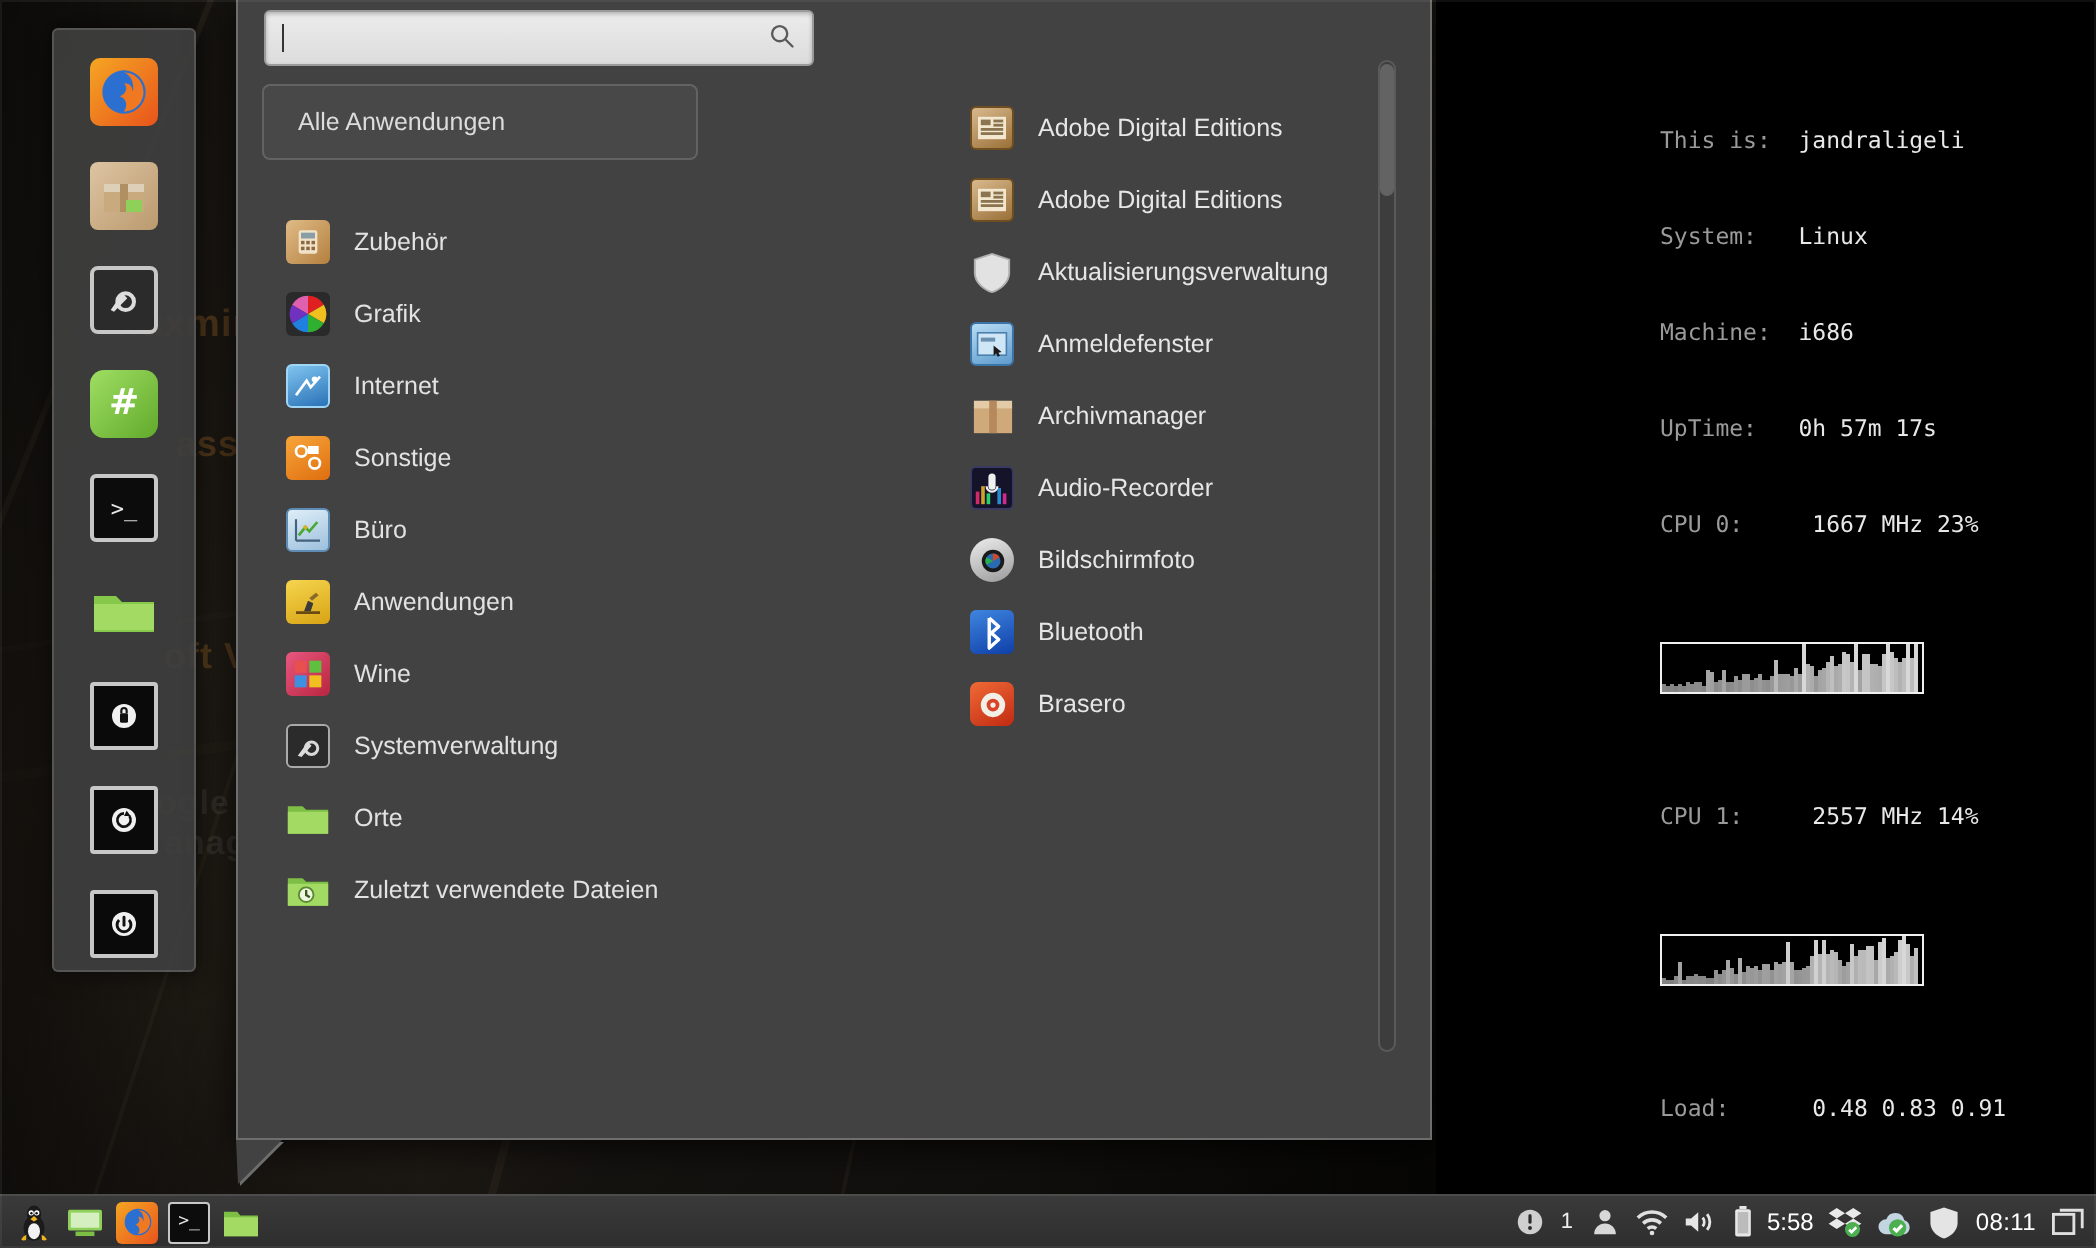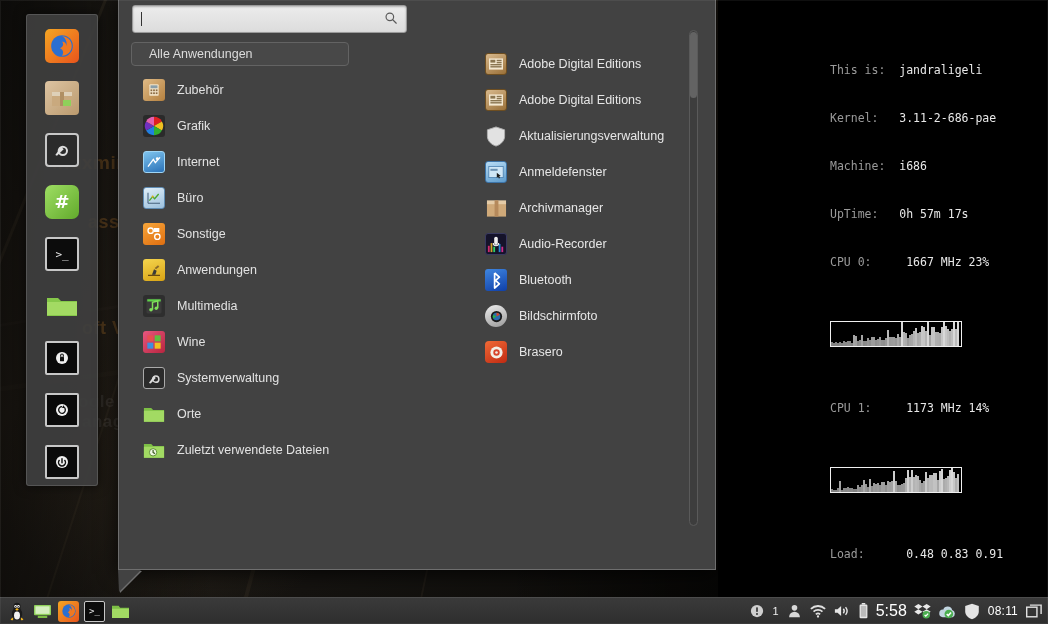--- a/index.html
+++ b/index.html
@@ -83,21 +83,21 @@
   }
   #searchinput{
     flex:1; border:none; outline:none; background:transparent;
     font-size:12px; color:#222; font-family:"Liberation Sans",sans-serif;
   }
   #search-caret{ width:1px; height:14px; background:#333; margin-right:2px; }
 
   
   #categories{ position:absolute; left:10px; top:44px; width:220px; }
   .cat-all{
-    height:24px; margin:0 0 6px 2px; border:1px solid #636363; border-radius:4px;
+    height:38px; margin:0 0 23px 2px; border:1px solid #636363; border-radius:4px;
     background:rgba(255,255,255,0.035);
     display:flex; align-items:center; padding-left:17px;
     color:#dcdcdc; font-size:12.5px; font-family:"Liberation Sans",sans-serif;
   }
   .cat{
     height:36px; display:flex; align-items:center; gap:12px; padding-left:14px;
     color:#e2e2e2; font-size:12.5px; font-family:"Liberation Sans",sans-serif;
     cursor:default;
   }
   .cat .ic, .app .ic{ width:22px; height:22px; flex:none; border-radius:3px;
@@ -286,65 +286,53 @@
         <span class="ic" style="background:linear-gradient(160deg,#7fc4ee,#2a72b8);border:1px solid #9fd5f5;">
           <svg width="16" height="16" viewBox="0 0 24 24">
               <path d="M3 19 L11 8 L14 13 L21 5" stroke="#fff" stroke-width="2" fill="none"></path>
               <circle cx="17" cy="7" r="2.2" fill="#fff"></circle>
             </svg>
         </span>
         <span>Internet</span>
       </div>
 
       <div class="cat">
+        <span class="ic" style="background:linear-gradient(150deg,#f7a63a,#df6e10);">
+          <svg width="16" height="16" viewBox="0 0 24 24">
+              <circle cx="7" cy="7" r="4" fill="none" stroke="#fff" stroke-width="2"></circle>
+              <circle cx="17" cy="16" r="4" fill="none" stroke="#fff" stroke-width="2"></circle>
+              <rect x="12" y="3" width="8" height="6" fill="#fff"></rect>
+            </svg>
+        </span>
+        <span>Sonstige</span>
+      </div>
+
+      <div class="cat">
         <span class="ic" style="background:linear-gradient(160deg,#dfeef8,#9cc0dd);border:1px solid #5f8cb4;">
           <svg width="16" height="16" viewBox="0 0 24 24">
               <path d="M3 20 V4" stroke="#44617d" stroke-width="1.6"></path>
               <path d="M3 20 H21" stroke="#44617d" stroke-width="1.6"></path>
               <path d="M5 16 L10 10 L13 13 L19 6" stroke="#4aa832" stroke-width="2" fill="none"></path>
               <circle cx="10" cy="10" r="1.6" fill="#d8b020"></circle>
             </svg>
         </span>
         <span>Büro</span>
       </div>
 
       <div class="cat">
-        <span class="ic" style="background:linear-gradient(150deg,#f7a63a,#df6e10);">
-          <svg width="16" height="16" viewBox="0 0 24 24">
-              <circle cx="7" cy="7" r="4" fill="none" stroke="#fff" stroke-width="2"></circle>
-              <circle cx="17" cy="16" r="4" fill="none" stroke="#fff" stroke-width="2"></circle>
-              <rect x="12" y="3" width="8" height="6" fill="#fff"></rect>
-            </svg>
-        </span>
-        <span>Sonstige</span>
-      </div>
-
-      <div class="cat">
         <span class="ic" style="background:linear-gradient(160deg,#f5d54e,#d8a314);">
           <svg width="16" height="16" viewBox="0 0 24 24">
               <path d="M3 20 h18" stroke="#6a4a10" stroke-width="2"></path>
               <path d="M9 19 l3-8 4 2 -2 6 z" fill="#3a3a3a"></path>
               <path d="M13 9 l5-4 2 2 -5 4 z" fill="#8a6a2a"></path>
             </svg>
         </span>
         <span>Anwendungen</span>
       </div>
 
-      <div class="cat">
-        <span class="ic" style="background:#2e2e2e;">
-          <svg width="18" height="18" viewBox="0 0 24 24">
-              <rect x="2" y="2" width="20" height="20" rx="2" fill="#3a3a3a"></rect>
-              <rect x="3" y="3" width="18" height="3" fill="#5fd04a"></rect>
-              <path d="M10 17 V7 l7-1.6 V15" stroke="#7fe05a" stroke-width="2" fill="none"></path>
-              <circle cx="8" cy="17" r="2.4" fill="#7fe05a"></circle>
-              <circle cx="15" cy="15" r="2.2" fill="#7fe05a"></circle>
-            </svg>
-        </span>
-        <span>Multimedia</span>
-      </div>
 
       <div class="cat">
         <span class="ic" style="background:linear-gradient(135deg,#e8577f,#b8253f);">
           <svg width="16" height="16" viewBox="0 0 24 24">
               <rect x="2" y="2" width="9" height="9" fill="#e84f4f"></rect>
               <rect x="13" y="2" width="9" height="9" fill="#5fbf3f"></rect>
               <rect x="2" y="13" width="9" height="9" fill="#3f8fdf"></rect>
               <rect x="13" y="13" width="9" height="9" fill="#f0c020"></rect>
             </svg>
         </span>
@@ -458,41 +446,41 @@
               <path d="M7 9 a3 3 0 0 0 6 0" stroke="#f0f0f0" stroke-width="1.2" fill="none"></path>
             </svg>
         </span>
         <span>Audio-Recorder</span>
       </div>
 
 
 
 
       <div class="app">
-        <span class="ic" style="background:linear-gradient(160deg,#3f86e0,#0f3fa8);">
-          <svg width="13" height="17" viewBox="0 0 12 18">
-              <path d="M4 1 L9 5.5 L4 10 M4 8 L9 12.5 L4 17 L4 1" fill="none" stroke="#fff" stroke-width="1.8" stroke-linejoin="round"></path>
-            </svg>
-        </span>
-        <span>Bluetooth</span>
-      </div>
-
-      <div class="app">
         <span class="ic" style="background:linear-gradient(160deg,#ededed,#9a9a9a);border-radius:11px;">
           <svg width="15" height="15" viewBox="0 0 16 16">
               <circle cx="8" cy="8" r="6" fill="#1a1a1a"></circle>
               <circle cx="8" cy="8" r="4" fill="#2a6ab0"></circle>
               <path d="M8 4 a4 4 0 0 1 3.5 2 l-3.5 2 z" fill="#d04a2a"></path>
               <path d="M4.5 6 a4 4 0 0 0 0 4 l3.5 -2 z" fill="#2ab04a"></path>
             </svg>
         </span>
         <span>Bildschirmfoto</span>
       </div>
 
       <div class="app">
+        <span class="ic" style="background:linear-gradient(160deg,#3f86e0,#0f3fa8);">
+          <svg width="13" height="17" viewBox="0 0 12 18">
+              <path d="M4 1 L9 5.5 L4 10 M4 8 L9 12.5 L4 17 L4 1" fill="none" stroke="#fff" stroke-width="1.8" stroke-linejoin="round"></path>
+            </svg>
+        </span>
+        <span>Bluetooth</span>
+      </div>
+
+      <div class="app">
         <span class="ic" style="background:linear-gradient(150deg,#f06a36,#c02a12);border-radius:4px;">
           <svg width="15" height="15" viewBox="0 0 16 16">
               <circle cx="8" cy="8" r="6.5" fill="#f2efe6"></circle>
               <circle cx="8" cy="8" r="3.4" fill="#d8442a"></circle>
               <circle cx="8" cy="8" r="1.4" fill="#f2efe6"></circle>
             </svg>
         </span>
         <span>Brasero</span>
       </div>
 
@@ -500,28 +488,28 @@
 
     <div id="vscroll">
       <div id="vthumb"></div>
     </div>
   </div>
   <div id="menu-tail"></div>
 
   <div id="conky">
 
     <div class="ck-row"><span class="ck-lbl">This is:</span>  <span class="ck-val">jandraligeli</span></div>
-    <div class="ck-row"><span class="ck-lbl">Kernel:</span>   <span class="ck-val">3.11-2-686-pae</span></div>
+    <div class="ck-row"><span class="ck-lbl">System:</span>   <span class="ck-val">Linux</span></div>
     <div class="ck-row"><span class="ck-lbl">Machine:</span>  <span class="ck-val">i686</span></div>
     <div class="ck-row"><span class="ck-lbl">UpTime:</span>   <span class="ck-val">0h 57m 17s</span></div>
     <div class="ck-row"><span class="ck-lbl">CPU 0:</span>     <span class="ck-val">1667 MHz 23%</span></div>
 
     <div class="graph" id="graph0"><i style="left: 0px; height: 3.67124px; opacity: 0.618836;"></i><i style="left: 2px; height: 2.56511px; opacity: 0.598096;"></i><i style="left: 4px; height: 3.60292px; opacity: 0.617555;"></i><i style="left: 6px; height: 2.54046px; opacity: 0.597634;"></i><i style="left: 8px; height: 4.21294px; opacity: 0.628993;"></i><i style="left: 10px; height: 3.33588px; opacity: 0.612548;"></i><i style="left: 12px; height: 4.66046px; opacity: 0.637384;"></i><i style="left: 14px; height: 4.26044px; opacity: 0.629883;"></i><i style="left: 16px; height: 4.99613px; opacity: 0.643677;"></i><i style="left: 18px; height: 4.76038px; opacity: 0.639257;"></i><i style="left: 20px; height: 3.513px; opacity: 0.615869;"></i><i style="left: 22px; height: 11.3689px; opacity: 0.763168;"></i><i style="left: 24px; height: 10.146px; opacity: 0.740238;"></i><i style="left: 26px; height: 4.89791px; opacity: 0.641836;"></i><i style="left: 28px; height: 6.12574px; opacity: 0.664858;"></i><i style="left: 30px; height: 11.324px; opacity: 0.762325;"></i><i style="left: 32px; height: 4.64145px; opacity: 0.637027;"></i><i style="left: 34px; height: 5.26489px; opacity: 0.648717;"></i><i style="left: 36px; height: 7.54653px; opacity: 0.691497;"></i><i style="left: 38px; height: 5.76444px; opacity: 0.658083;"></i><i style="left: 40px; height: 8.87292px; opacity: 0.716367;"></i><i style="left: 42px; height: 8.97066px; opacity: 0.7182;"></i><i style="left: 44px; height: 5.81859px; opacity: 0.659099;"></i><i style="left: 46px; height: 6.94915px; opacity: 0.680297;"></i><i style="left: 48px; height: 8.63169px; opacity: 0.711844;"></i><i style="left: 50px; height: 6.40748px; opacity: 0.67014;"></i><i style="left: 52px; height: 5.82418px; opacity: 0.659203;"></i><i style="left: 54px; height: 8.0516px; opacity: 0.700967;"></i><i style="left: 56px; height: 16.1191px; opacity: 0.852234;"></i><i style="left: 58px; height: 8.78382px; opacity: 0.714697;"></i><i style="left: 60px; height: 9.08146px; opacity: 0.720277;"></i><i style="left: 62px; height: 9.46536px; opacity: 0.727475;"></i><i style="left: 64px; height: 8.41298px; opacity: 0.707743;"></i><i style="left: 66px; height: 12.2811px; opacity: 0.780271;"></i><i style="left: 68px; height: 9.01375px; opacity: 0.719008;"></i><i style="left: 70px; height: 24px; opacity: 1;"></i><i style="left: 72px; height: 14.4138px; opacity: 0.820259;"></i><i style="left: 74px; height: 12.9945px; opacity: 0.793646;"></i><i style="left: 76px; height: 8.05391px; opacity: 0.701011;"></i><i style="left: 78px; height: 11.2615px; opacity: 0.761153;"></i><i style="left: 80px; height: 11.921px; opacity: 0.773519;"></i><i style="left: 82px; height: 15.4874px; opacity: 0.840388;"></i><i style="left: 84px; height: 18.0327px; opacity: 0.888114;"></i><i style="left: 86px; height: 12.635px; opacity: 0.786907;"></i><i style="left: 88px; height: 13.8102px; opacity: 0.808941;"></i><i style="left: 90px; height: 19.9006px; opacity: 0.923137;"></i><i style="left: 92px; height: 19.1667px; opacity: 0.909377;"></i><i style="left: 94px; height: 15.2608px; opacity: 0.836139;"></i><i style="left: 96px; height: 24px; opacity: 1;"></i><i style="left: 98px; height: 10.9596px; opacity: 0.755492;"></i><i style="left: 100px; height: 19.2718px; opacity: 0.911347;"></i><i style="left: 102px; height: 19.1903px; opacity: 0.909817;"></i><i style="left: 104px; height: 14.3579px; opacity: 0.819211;"></i><i style="left: 106px; height: 13.9414px; opacity: 0.811402;"></i><i style="left: 108px; height: 13.1614px; opacity: 0.796776;"></i><i style="left: 110px; height: 19.4911px; opacity: 0.915458;"></i><i style="left: 112px; height: 24px; opacity: 1;"></i><i style="left: 114px; height: 19.8186px; opacity: 0.921598;"></i><i style="left: 116px; height: 17.249px; opacity: 0.873419;"></i><i style="left: 118px; height: 14.5373px; opacity: 0.822575;"></i><i style="left: 120px; height: 17.3158px; opacity: 0.87467;"></i><i style="left: 122px; height: 24px; opacity: 1;"></i><i style="left: 124px; height: 17.0835px; opacity: 0.870315;"></i><i style="left: 126px; height: 24px; opacity: 1;"></i></div>
 
-    <div class="ck-row"><span class="ck-lbl">CPU 1:</span>     <span class="ck-val">1173 MHz 14%</span></div>
+    <div class="ck-row"><span class="ck-lbl">CPU 1:</span>     <span class="ck-val">2557 MHz 14%</span></div>
 
     <div class="graph" id="graph1"><i style="left: 0px; height: 3.14192px; opacity: 0.608911;"></i><i style="left: 2px; height: 2.44475px; opacity: 0.595839;"></i><i style="left: 4px; height: 2.31813px; opacity: 0.593465;"></i><i style="left: 6px; height: 4.30113px; opacity: 0.630646;"></i><i style="left: 8px; height: 10.7244px; opacity: 0.751082;"></i><i style="left: 10px; height: 2.50855px; opacity: 0.597035;"></i><i style="left: 12px; height: 4.50281px; opacity: 0.634428;"></i><i style="left: 14px; height: 4.01332px; opacity: 0.62525;"></i><i style="left: 16px; height: 4.74059px; opacity: 0.638886;"></i><i style="left: 18px; height: 3.92413px; opacity: 0.623577;"></i><i style="left: 20px; height: 4.05426px; opacity: 0.626017;"></i><i style="left: 22px; height: 2.74317px; opacity: 0.601434;"></i><i style="left: 24px; height: 2.78845px; opacity: 0.602283;"></i><i style="left: 26px; height: 6.74669px; opacity: 0.676501;"></i><i style="left: 28px; height: 4.91576px; opacity: 0.642171;"></i><i style="left: 30px; height: 6.59975px; opacity: 0.673745;"></i><i style="left: 32px; height: 11.9018px; opacity: 0.773159;"></i><i style="left: 34px; height: 7.6822px; opacity: 0.694041;"></i><i style="left: 36px; height: 5.19065px; opacity: 0.647325;"></i><i style="left: 38px; height: 13.2961px; opacity: 0.799302;"></i><i style="left: 40px; height: 5.80763px; opacity: 0.658893;"></i><i style="left: 42px; height: 8.63522px; opacity: 0.71191;"></i><i style="left: 44px; height: 7.99732px; opacity: 0.69995;"></i><i style="left: 46px; height: 8.93847px; opacity: 0.717596;"></i><i style="left: 48px; height: 6.82329px; opacity: 0.677937;"></i><i style="left: 50px; height: 9.93414px; opacity: 0.736265;"></i><i style="left: 52px; height: 9.85067px; opacity: 0.7347;"></i><i style="left: 54px; height: 6.56894px; opacity: 0.673168;"></i><i style="left: 56px; height: 10.6422px; opacity: 0.749541;"></i><i style="left: 58px; height: 10.015px; opacity: 0.737782;"></i><i style="left: 60px; height: 10.6841px; opacity: 0.750328;"></i><i style="left: 62px; height: 21.3944px; opacity: 0.951144;"></i><i style="left: 64px; height: 11.388px; opacity: 0.763525;"></i><i style="left: 66px; height: 6.64706px; opacity: 0.674632;"></i><i style="left: 68px; height: 7.42238px; opacity: 0.68917;"></i><i style="left: 70px; height: 8.12714px; opacity: 0.702384;"></i><i style="left: 72px; height: 8.55102px; opacity: 0.710332;"></i><i style="left: 74px; height: 14.4004px; opacity: 0.820007;"></i><i style="left: 76px; height: 22.2553px; opacity: 0.967287;"></i><i style="left: 78px; height: 15.4664px; opacity: 0.839995;"></i><i style="left: 80px; height: 21.5669px; opacity: 0.954379;"></i><i style="left: 82px; height: 15.06px; opacity: 0.832374;"></i><i style="left: 84px; height: 16.7628px; opacity: 0.864302;"></i><i style="left: 86px; height: 15.7232px; opacity: 0.84481;"></i><i style="left: 88px; height: 11.8473px; opacity: 0.772137;"></i><i style="left: 90px; height: 9.28484px; opacity: 0.724091;"></i><i style="left: 92px; height: 11.0446px; opacity: 0.757086;"></i><i style="left: 94px; height: 20.0251px; opacity: 0.925471;"></i><i style="left: 96px; height: 14.0752px; opacity: 0.81391;"></i><i style="left: 98px; height: 16.8722px; opacity: 0.866353;"></i><i style="left: 100px; height: 16.7776px; opacity: 0.86458;"></i><i style="left: 102px; height: 18.7365px; opacity: 0.901309;"></i><i style="left: 104px; height: 18.5274px; opacity: 0.897389;"></i><i style="left: 106px; height: 11.9915px; opacity: 0.77484;"></i><i style="left: 108px; height: 21.1536px; opacity: 0.946629;"></i><i style="left: 110px; height: 23.2138px; opacity: 0.985259;"></i><i style="left: 112px; height: 12.8365px; opacity: 0.790684;"></i><i style="left: 114px; height: 14.4004px; opacity: 0.820007;"></i><i style="left: 116px; height: 16.3565px; opacity: 0.856685;"></i><i style="left: 118px; height: 21.5748px; opacity: 0.954528;"></i><i style="left: 120px; height: 24px; opacity: 1;"></i><i style="left: 122px; height: 19.9809px; opacity: 0.924641;"></i><i style="left: 124px; height: 14.1567px; opacity: 0.815438;"></i><i style="left: 126px; height: 18.123px; opacity: 0.889807;"></i></div>
 
     <div class="ck-row"><span class="ck-lbl">Load:</span>      <span class="ck-val">0.48 0.83 0.91</span></div>
     
     
 
     
     
     
@@ -615,21 +603,21 @@
             <path d="M13 2.6 a7 7 0 0 1 0 8.8" stroke="#e6e6e6" stroke-width="1.6" fill="none"></path>
           </svg>
       </span>
       <span class="tray-ic" style="width:11px;">
         <svg width="9" height="16" viewBox="0 0 10 18">
             <rect x="3" y="0" width="4" height="1.8" fill="#e6e6e6"></rect>
             <rect x="0.6" y="1.8" width="8.8" height="15.4" rx="1.2" fill="#e6e6e6"></rect>
             <rect x="2" y="3.4" width="6" height="12" fill="#3a3a3a" opacity=".25"></rect>
           </svg>
       </span>
-      <span style="font-size:16px;color:#fff;">5:58</span>
+      <span style="font-size:12px;color:#fff;">5:58</span>
       <span class="tray-ic">
         <svg width="17" height="16" viewBox="0 0 18 17">
             <path d="M4.6 1 L9 3.8 L4.6 6.6 L.3 3.8 z M13.4 1 L17.7 3.8 L13.4 6.6 L9 3.8 z M.3 9.4 L4.6 6.6 L9 9.4 L4.6 12.2 z M13.4 6.6 L17.7 9.4 L13.4 12.2 L9 9.4 z" fill="#e9e9e9"></path>
             <circle cx="13" cy="12.5" r="4" fill="#4caf50"></circle>
             <path d="M11.2 12.6 l1.3 1.3 2.5 -2.6" stroke="#fff" stroke-width="1.4" fill="none"></path>
           </svg>
       </span>
       <span class="tray-ic" style="width:19px;">
         <svg width="19" height="15" viewBox="0 0 20 16">
             <path d="M5 14 a4 4 0 0 1 .4 -8 A5 5 0 0 1 15 6.5 a4 4 0 0 1 .4 7.5 z" fill="#c2d5e0"></path>

